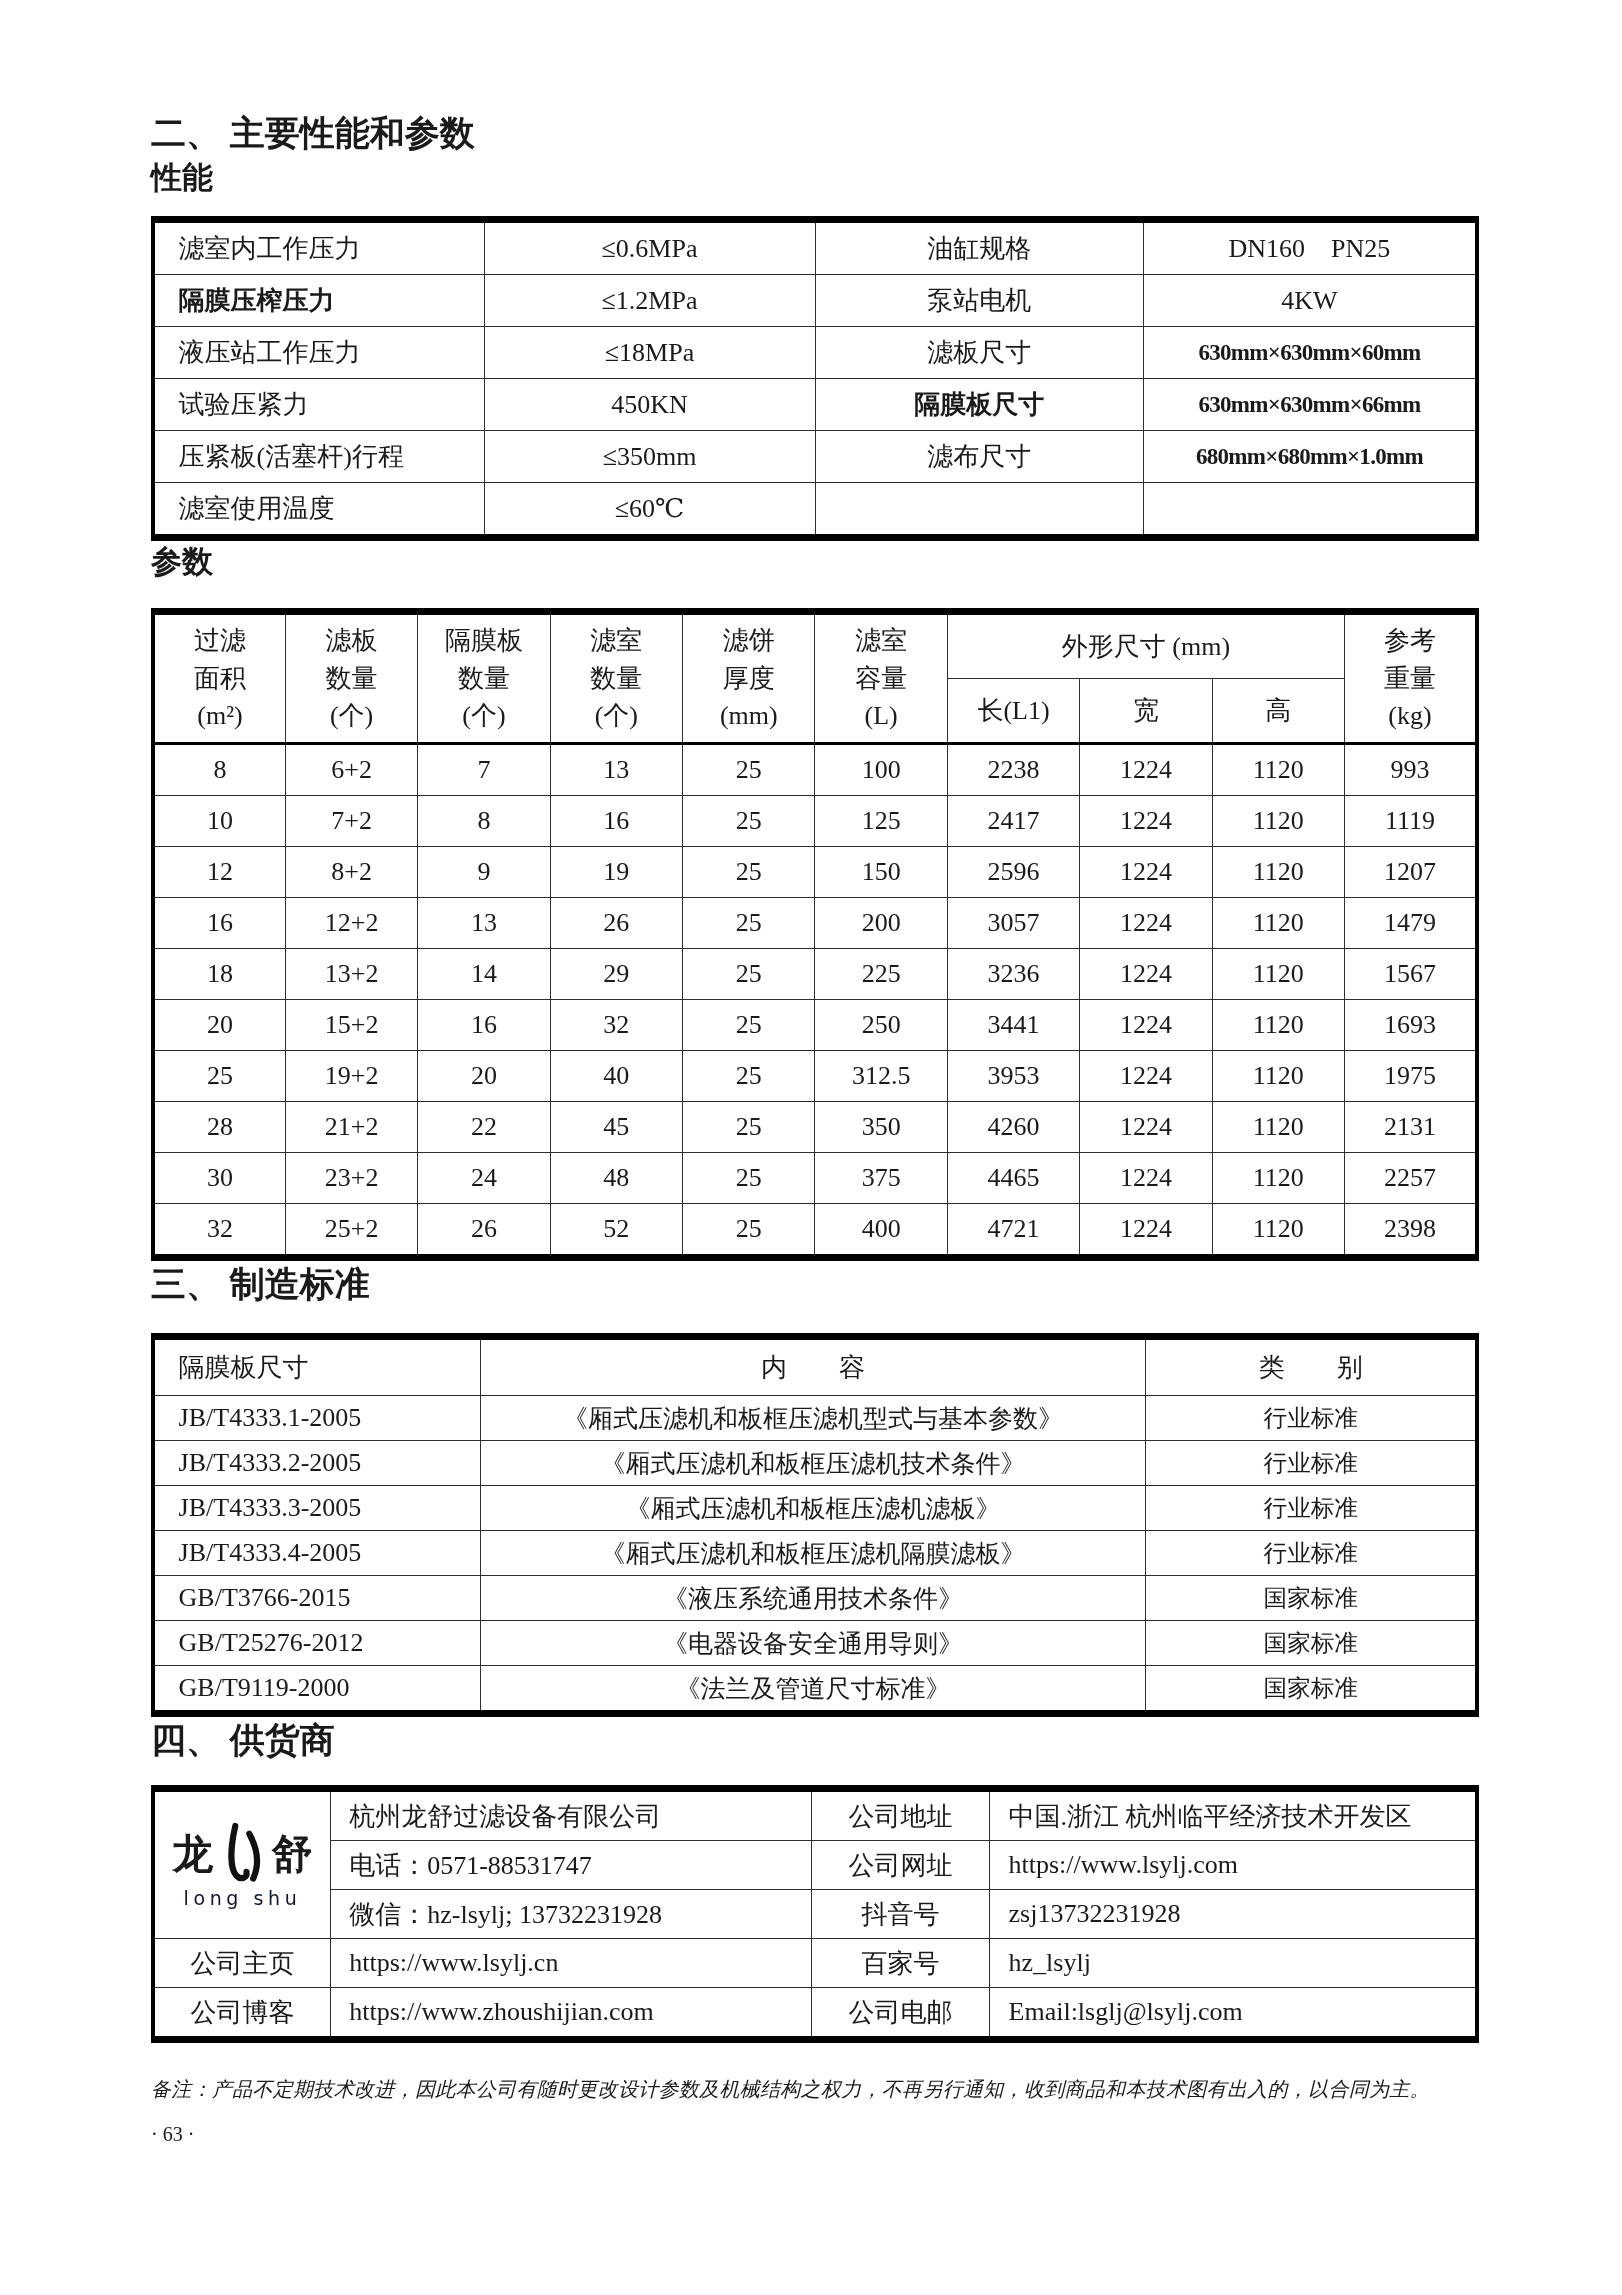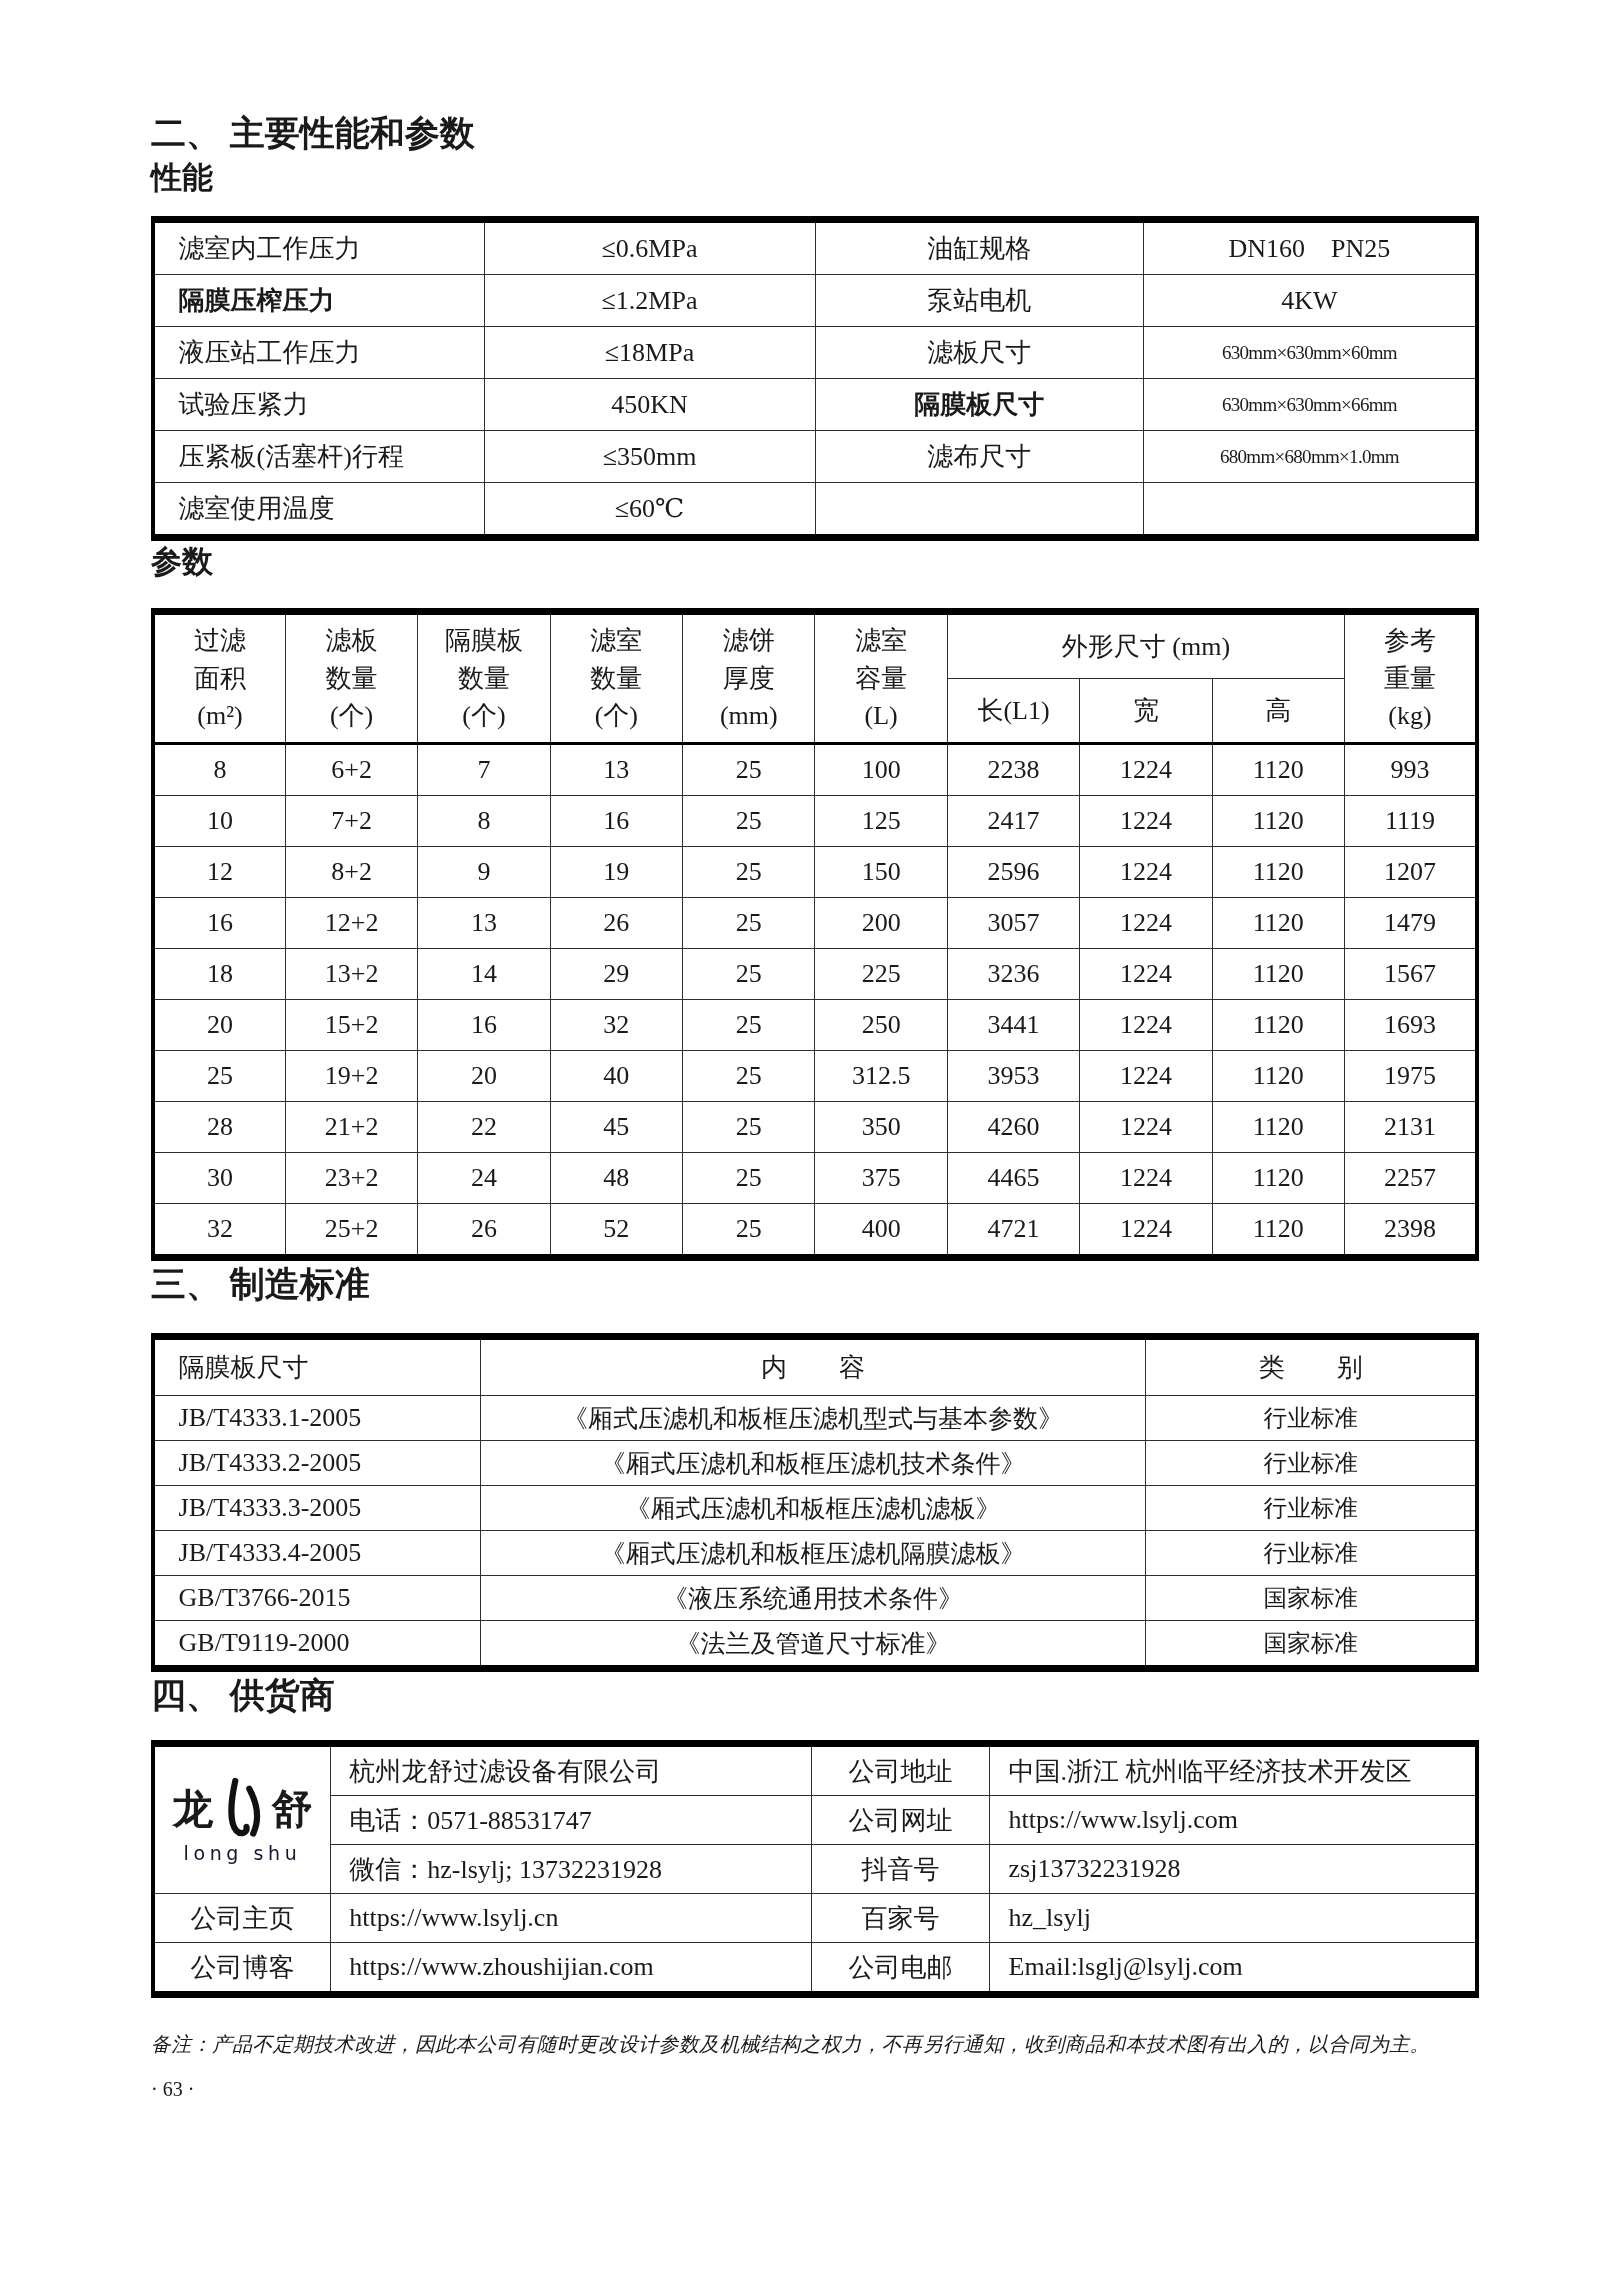--- a/index.html
+++ b/index.html
@@ -30,21 +30,21 @@
   }
   .doc-table td, .doc-table th {
     border:1.3px solid #2e2e2e; padding:0; text-align:center;
     font-weight:normal; overflow:hidden;
   }
 
   
   .perf td { height:51px; }
   .perf td.lab1 { text-align:left; padding-left:23.6px; }
   .perf .bold { font-weight:bold; }
-  .perf .dim  { font-size:19px; letter-spacing:-0.7px; }
+  .perf .dim  { font-size:23px; letter-spacing:-0.7px;font-weight:bold; }
 
   
   .params thead th { border-bottom:3.9px solid #000; line-height:1.45; }
   .params thead th.mlh { white-space:pre-line; }
   .params thead th.sizeh { border-bottom:1.3px solid #2e2e2e; height:63px; }
   .params thead tr.h2row th { height:63px; }
   .params tbody td { height:50px; }
 
   
   .standards thead th { height:55px; border-bottom:1.3px solid #2e2e2e; }
@@ -333,20 +333,25 @@
           <td>JB/T4333.4-2005</td>
           <td>《厢式压滤机和板框压滤机隔膜滤板》</td>
           <td>行业标准</td>
         </tr>
         <tr>
           <td>GB/T3766-2015</td>
           <td>《液压系统通用技术条件》</td>
           <td>国家标准</td>
         </tr>
         <tr>
+          <td>GB/T25276-2012</td>
+          <td>《电器设备安全通用导则》</td>
+          <td>国家标准</td>
+        </tr>
+        <tr>
           <td>GB/T9119-2000</td>
           <td>《法兰及管道尺寸标准》</td>
           <td>国家标准</td>
         </tr>
       </tbody>
   </table>
 
   <h1 class="sec t-sup-title">四、 供货商</h1>
 
   <table class="doc-table supplier t-supplier">

